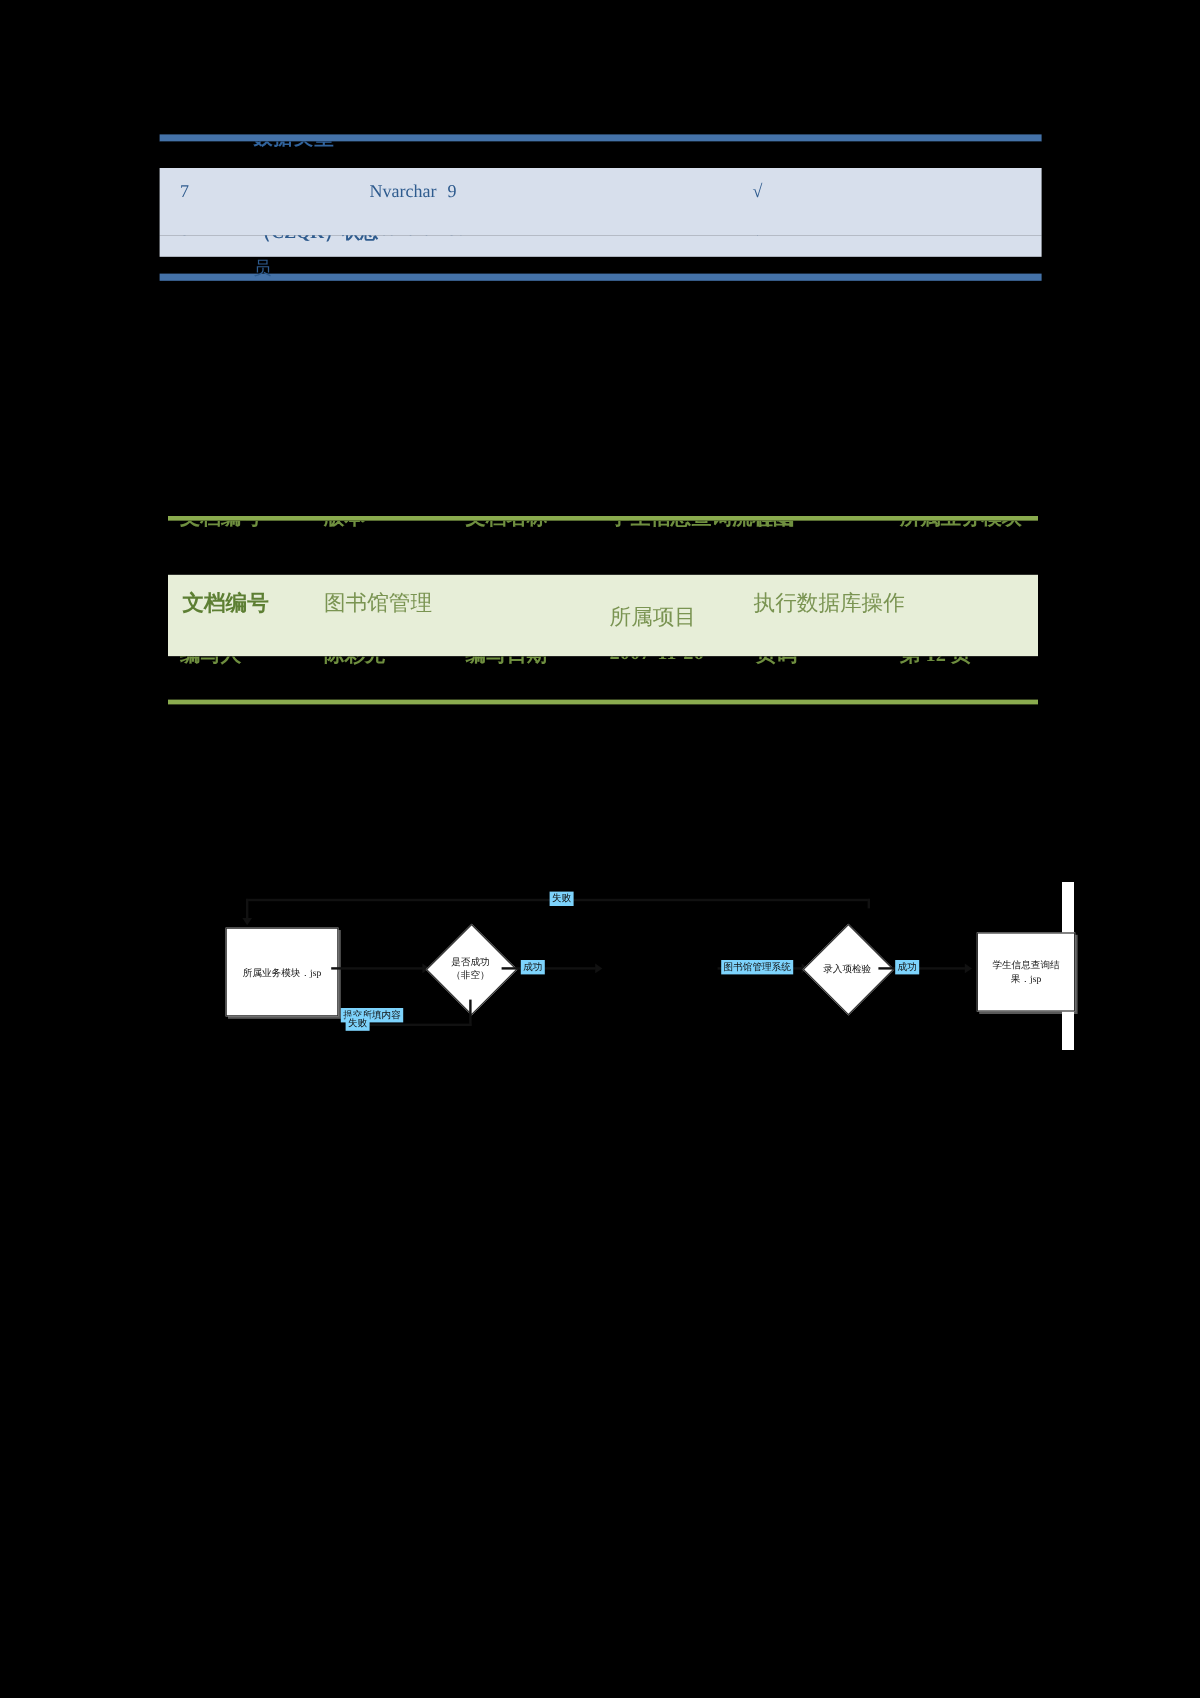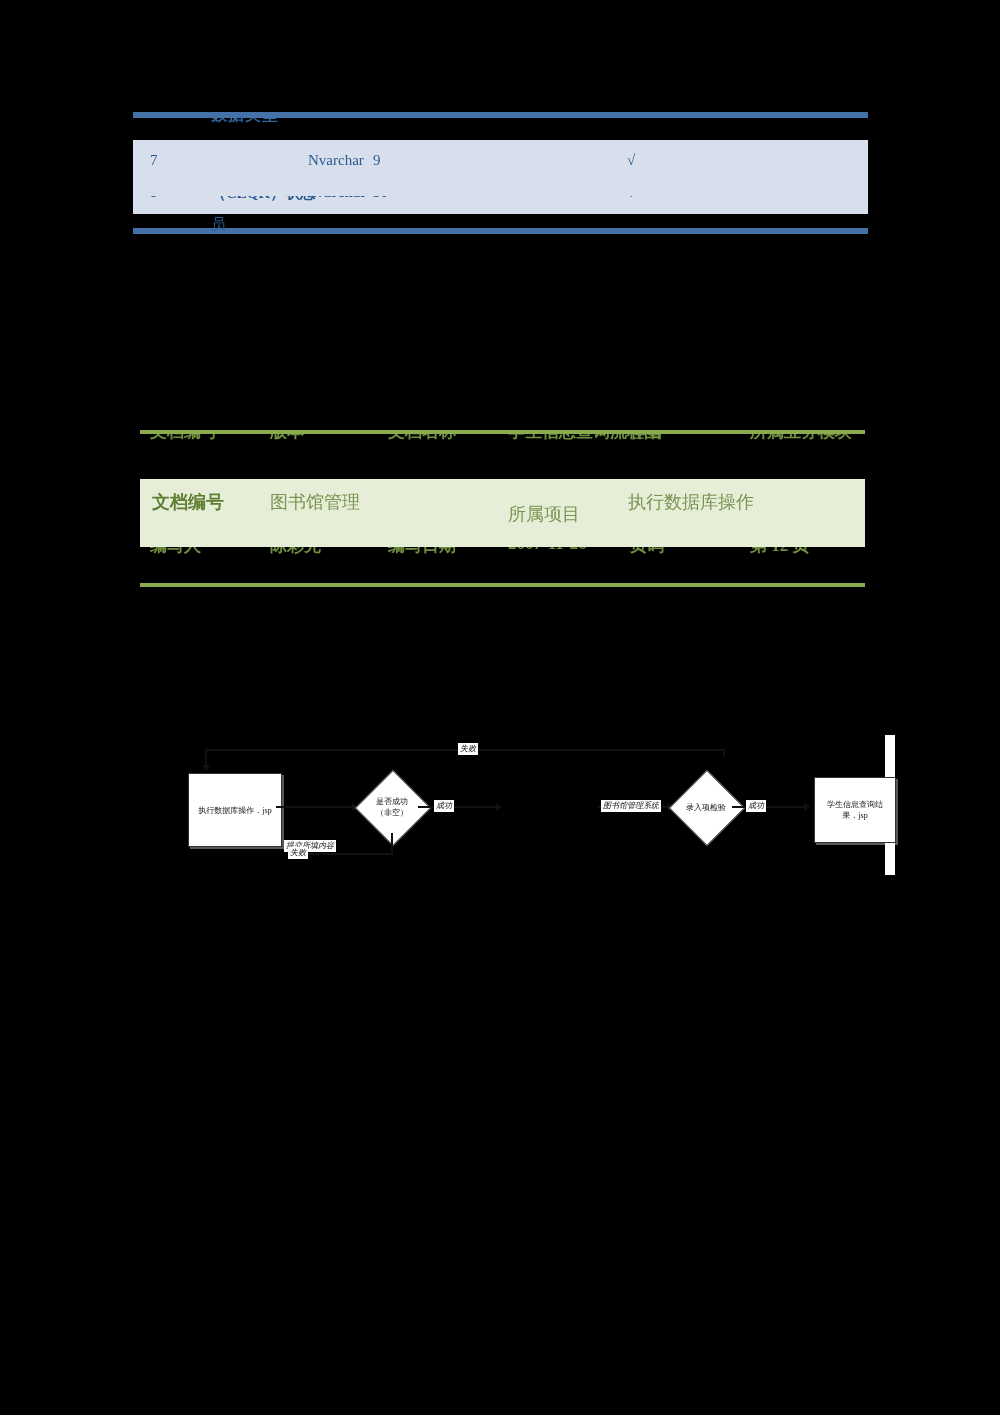--- a/index.html
+++ b/index.html
@@ -79,22 +79,22 @@
   .fc-box{position:absolute;background:#fff;border:1px solid #333;
           display:flex;align-items:center;justify-content:center;text-align:center;
           color:#111;font-size:8px;line-height:11px;padding:2px;
           box-shadow:2px 2px 0 rgba(255,255,255,.35);}
   .fc-dia{position:absolute;}
   .fc-dia .inner{width:100%;height:100%;background:#fff;border:1px solid #333;
           transform:rotate(45deg);}
   .fc-dia .dtxt{position:absolute;left:0;top:0;width:100%;height:100%;
           display:flex;align-items:center;justify-content:center;text-align:center;
           color:#111;font-size:8px;line-height:11px;}
-  .fc-lbl{position:absolute;background:#ffffff;color:#111;font-size:8px;line-height:10px;
-          padding:1px 2px;white-space:nowrap;font-style:italic;}
+  .fc-lbl{position:absolute;background:#7dd3fc;color:#111;font-size:8px;line-height:10px;
+          padding:1px 2px;white-space:nowrap;}
   .fc-line{position:absolute;background:#111;}
   .fc-arrow{position:absolute;width:0;height:0;}
   .arrow-r{border-top:4px solid transparent;border-bottom:4px solid transparent;
            border-left:6px solid #111;}
   .arrow-d{border-left:4px solid transparent;border-right:4px solid transparent;
            border-top:6px solid #111;}
   .white-strip{position:absolute;background:#fff;}
 </style>
 </head>
 <body>
@@ -166,21 +166,21 @@
 
     <div class="white-strip" style="left:705px;top:0px;width:10px;height:140px;"></div>
 
     <div class="fc-line" style="left:25px;top:14px;width:520px;height:2px;"></div>
     <div class="fc-line" style="left:543px;top:14px;width:2px;height:8px;"></div>
     <div class="fc-line" style="left:25px;top:14px;width:2px;height:18px;"></div>
     <div class="fc-arrow arrow-d" style="left:22px;top:30px;"></div>
     <div class="fc-lbl" style="left:278px;top:8px;">失败</div>
 
     <div class="fc-box" style="left:8px;top:38px;width:88px;height:68px;">
-      <span>执行数据库操作．jsp</span>
+      <span>所属业务模块．jsp</span>
     </div>
 
     <div class="fc-line" style="left:96px;top:71px;width:78px;height:2px;"></div>
     <div class="fc-arrow arrow-r" style="left:172px;top:68px;"></div>
     <div class="fc-lbl" style="left:104px;top:65px;margin-top:40px;">提交所填内容</div>
 
     <div class="fc-dia" style="left:186px;top:46px;width:52px;height:52px;">
       <div class="inner"></div>
       <div class="dtxt">
         <div>

